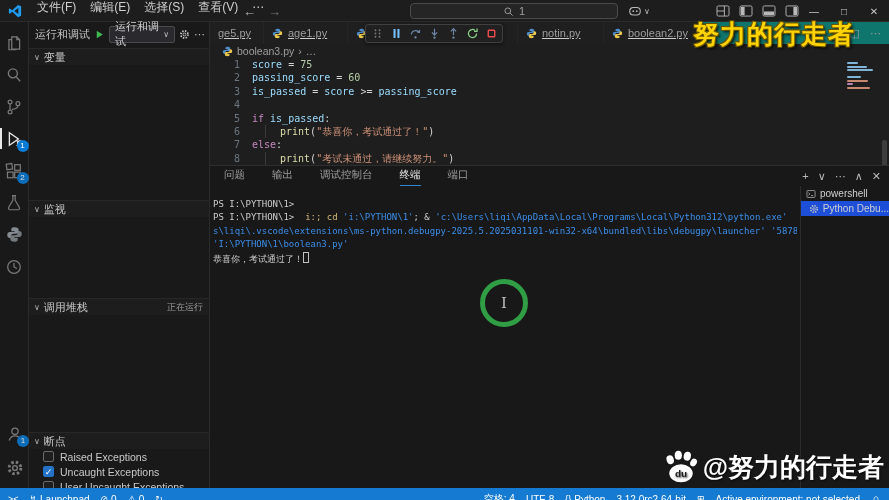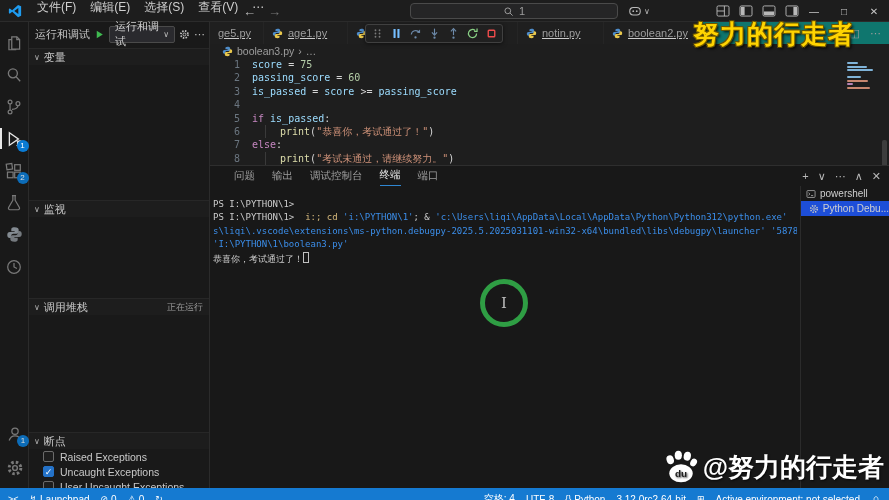--- a/index.html
+++ b/index.html
@@ -74,21 +74,21 @@
   .tk-w{color:#cccccc}.tk-r{color:#f14c4c}.tk-y{color:#d7ba7d}.tk-b{color:#3b8eea}
   .tk-cur{display:inline-block;width:6px;height:11px;border:1px solid #c0c0c0;vertical-align:-1px;}
   .tk-g{display:inline-block;width:28px;height:13px;vertical-align:top;
         background:linear-gradient(#3a3a3a,#3a3a3a) 13px 0/1px 100% no-repeat;}
   .minimap{position:absolute;right:16px;top:40px;width:26px;}
   .mm-bar{height:2px;margin-bottom:1.5px;border-radius:1px;}
   .v-scroll{position:absolute;right:2px;top:118px;width:5px;height:38px;background:rgba(255,255,255,.14);border-radius:2px;}
 
   
   .panel{position:absolute;left:0;top:143px;width:100%;height:323px;background:#181818;border-top:1px solid #2e2e2e;}
-  .panel-tabs{position:absolute;left:24px;top:0;height:20px;display:flex;gap:17px;align-items:center;}
+  .panel-tabs{position:absolute;left:14px;top:0;height:20px;display:flex;gap:27px;}
   .ptab{font-size:10.5px;color:#9d9d9d;padding:2px 0 3px 0;}
   .ptab.active{color:#e8e8e8;border-bottom:1px solid #2f86d1;}
   .panel-actions{position:absolute;right:8px;top:0;height:20px;display:flex;align-items:center;gap:9px;
                  color:#b9b9b9;font-size:11px;}
   .term-body{position:absolute;left:3px;top:32px;right:92px;bottom:4px;overflow:hidden;
              font-family:"DejaVu Sans Mono",monospace;font-size:9px;}
   .term-line{height:13.4px;line-height:13.4px;white-space:pre;}
   .term-side{position:absolute;right:0;top:20px;bottom:0;width:89px;border-left:1px solid #2b2b2b;}
   .ts-row{height:15px;display:flex;align-items:center;gap:4px;padding-left:5px;font-size:10px;color:#cfcfcf;
           white-space:nowrap;overflow:hidden;}
@@ -428,21 +428,21 @@
         </div>
       <div class="panel-actions" id="panel-actions">
           <span>+</span>
           <span>∨</span>
           <span>⋯</span>
           <span>∧</span>
           <span>✕</span>
         </div>
       <div class="term-body" id="term-body">
           <div class="term-line"><span class="tk-w">PS I:\PYTHON\1&gt; </span></div>
-          <div class="term-line"><span class="tk-w">PS I:\PYTHON\1&gt;  </span><span class="tk-y">i:;</span><span class="tk-w"> </span><span class="tk-y">cd</span><span class="tk-w"> </span><span class="tk-b">'i:\PYTHON\1'</span><span class="tk-w">; &amp; </span><span class="tk-b">'c:\Users\liqi\AppData\Local\AppData\Python\Python312\python.exe'</span><span class="tk-w"> </span></div>
+          <div class="term-line"><span class="tk-w">PS I:\PYTHON\1&gt;  </span><span class="tk-y">i:;</span><span class="tk-w"> </span><span class="tk-y">cd</span><span class="tk-w"> </span><span class="tk-b">'i:\PYTHON\1'</span><span class="tk-w">; &amp; </span><span class="tk-b">'c:\Users\liqi\AppData\Local\Programs\Local\Python312\python.exe'</span><span class="tk-w"> </span></div>
           <div class="term-line"><span class="tk-b">s\liqi\.vscode\extensions\ms-python.debugpy-2025.5.2025031101-win32-x64\bundled\libs\debugpy\launcher'</span><span class="tk-w"> </span><span class="tk-b">'58784'</span></div>
           <div class="term-line"><span class="tk-b">'I:\PYTHON\1\boolean3.py'</span></div>
           <div class="term-line"><span class="tk-w">恭喜你，考试通过了！</span><span class="tk-cur"></span></div>
         </div>
       <div class="term-side" id="term-side">
           <div class="ts-row">
             <svg width="10" height="10" viewBox="0 0 16 16" fill="none" stroke="#b5b5b5" stroke-width="1.2">
               <rect x="1.5" y="2.5" width="13" height="11" rx="1.5"></rect>
               <path d="M4 6l2.3 2L4 10"></path>
               <path d="M8 10.5h3.5"></path>

